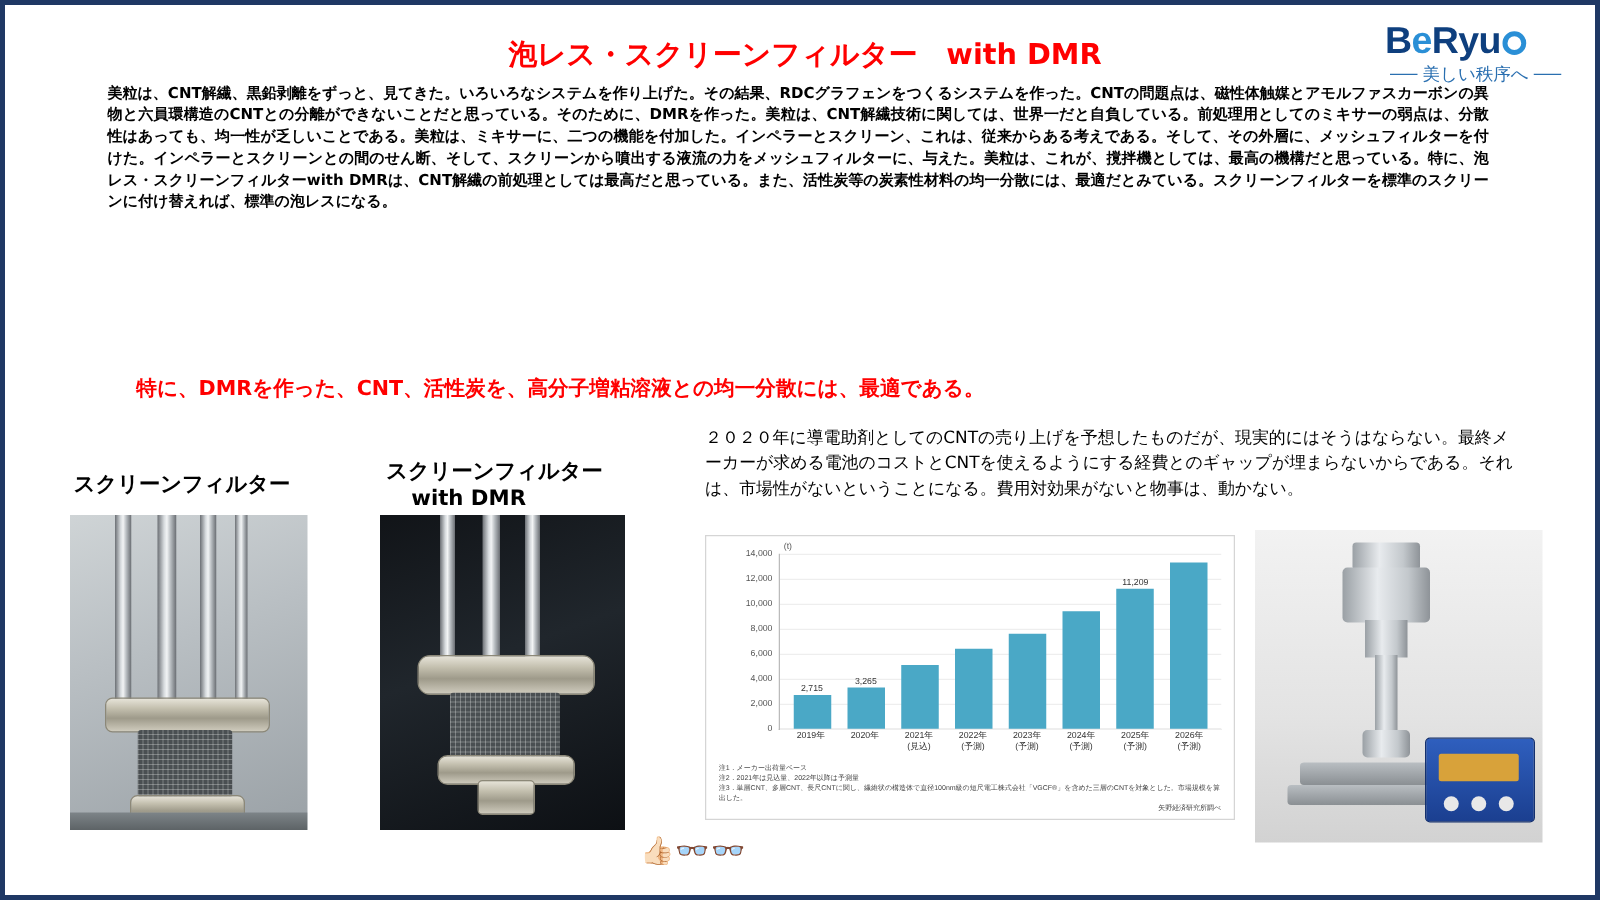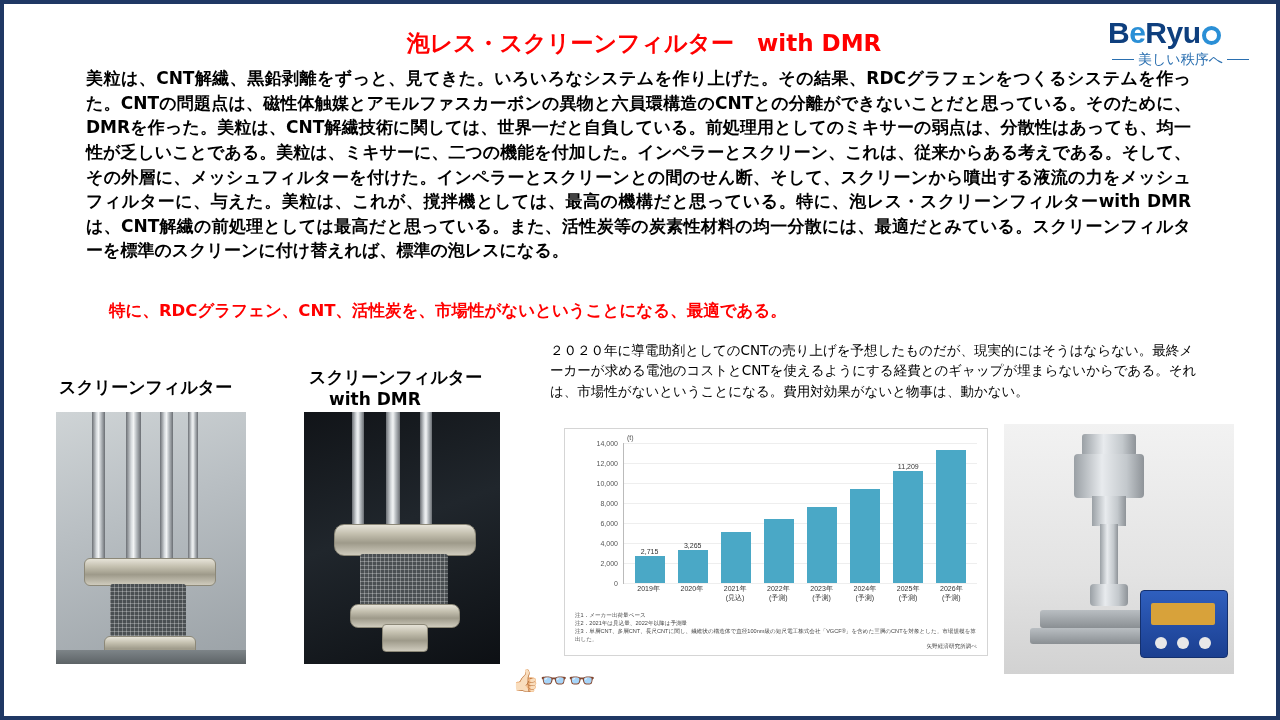--- a/index.html
+++ b/index.html
@@ -71,21 +71,21 @@
     font-size: 23px;
     font-weight: bold;
     color: #ff0000;
     font-family: "DejaVu Sans", "Liberation Sans", sans-serif;
   }
   .body-text {
     position: absolute;
     top: 62px;
     left: 82px;
     width: 1105px;
-    font-size: 17px;
+    font-size: 12px;
     line-height: 1.45;
     color: #000000;
     font-weight: bold;
     font-family: "DejaVu Sans", "Liberation Sans", sans-serif;
     text-align: justify;
   }
   .highlight-text {
     position: absolute;
     top: 296px;
     left: 105px;
@@ -199,21 +199,21 @@
     width: 12px;
     height: 12px;
     border-radius: 50%;
     background: #e8e8e8;
     bottom: 8px;
   }
 
   
   .chart-note {
     position: absolute;
-    left: 546px;
+    left: 560px;
     top: 336px;
     width: 650px;
     font-size: 13.5px;
     line-height: 1.5;
     color: #000;
     font-family: "DejaVu Sans", "Liberation Sans", sans-serif;
   }
   .chart-card {
     position: absolute;
     left: 560px;
@@ -341,21 +341,21 @@
     <div class="logo-word">
       <span class="b">B</span><span class="e">e</span><span class="b">Ryu</span><span class="logo-ring"></span>
     </div>
     <div class="logo-sub"><span class="bar"></span><span>美しい秩序へ</span><span class="bar"></span></div>
   </div>
 
   <div class="title">泡レス・スクリーンフィルター　with DMR</div>
 
   <div class="body-text">美粒は、CNT解繊、黒鉛剥離をずっと、見てきた。いろいろなシステムを作り上げた。その結果、RDCグラフェンをつくるシステムを作った。CNTの問題点は、磁性体触媒とアモルファスカーボンの異物と六員環構造のCNTとの分離ができないことだと思っている。そのために、DMRを作った。美粒は、CNT解繊技術に関しては、世界一だと自負している。前処理用としてのミキサーの弱点は、分散性はあっても、均一性が乏しいことである。美粒は、ミキサーに、二つの機能を付加した。インペラーとスクリーン、これは、従来からある考えである。そして、その外層に、メッシュフィルターを付けた。インペラーとスクリーンとの間のせん断、そして、スクリーンから噴出する液流の力をメッシュフィルターに、与えた。美粒は、これが、撹拌機としては、最高の機構だと思っている。特に、泡レス・スクリーンフィルターwith DMRは、CNT解繊の前処理としては最高だと思っている。また、活性炭等の炭素性材料の均一分散には、最適だとみている。スクリーンフィルターを標準のスクリーンに付け替えれば、標準の泡レスになる。</div>
 
-  <div class="highlight-text">特に、RDCグラフェン、CNT、活性炭を、市場性がないということになる、最適である。</div>
+  <div class="highlight-text">特に、DMRを作った、CNT、活性炭を、高分子増粘溶液との均一分散には、最適である。</div>
 
   <div class="cap-left">スクリーンフィルター</div>
   <div class="cap-mid">
     <span>スクリーンフィルター</span>
     <span class="l2">with DMR</span>
   </div>
 
   <div class="photo1">
     <div class="rod" style="left:36px;top:0;width:13px;height:150px;"></div>
     <div class="rod" style="left:70px;top:0;width:15px;height:150px;"></div>

